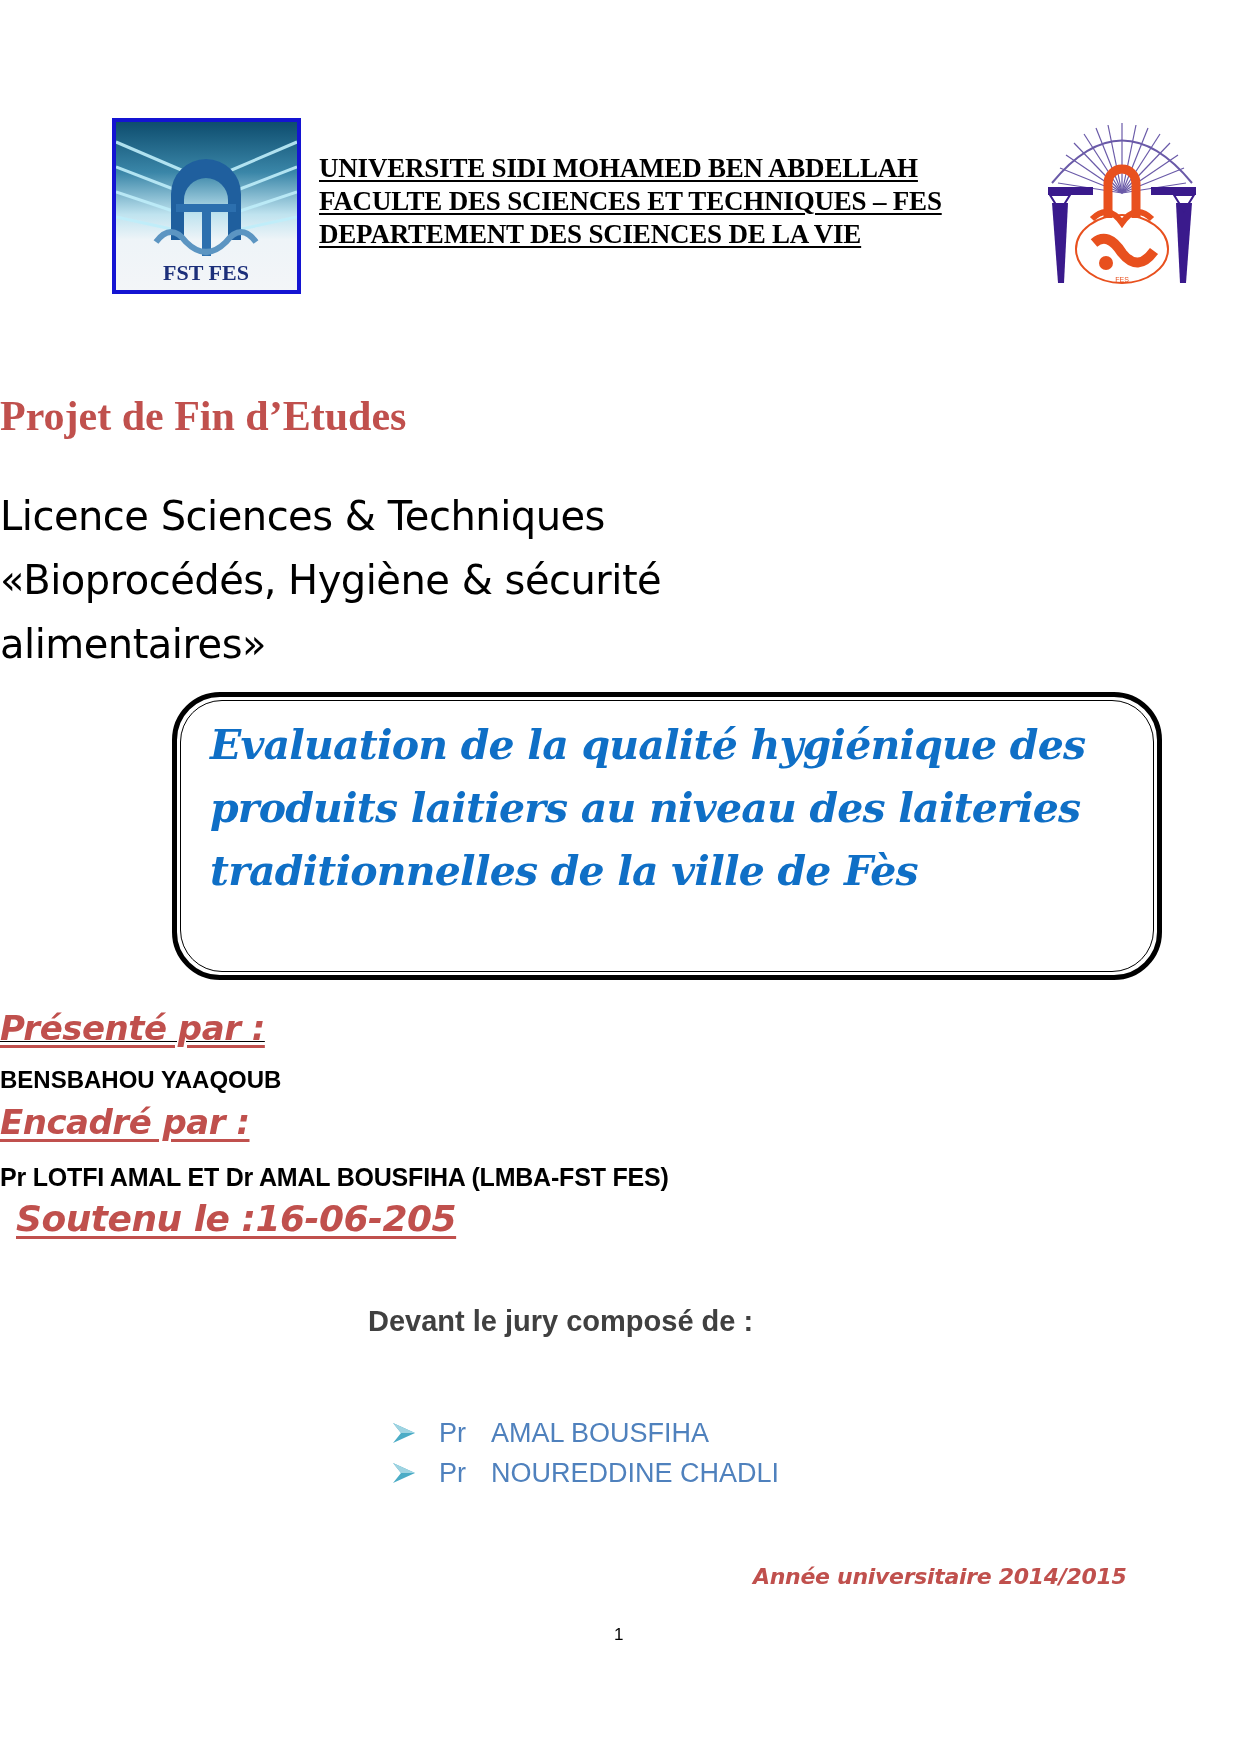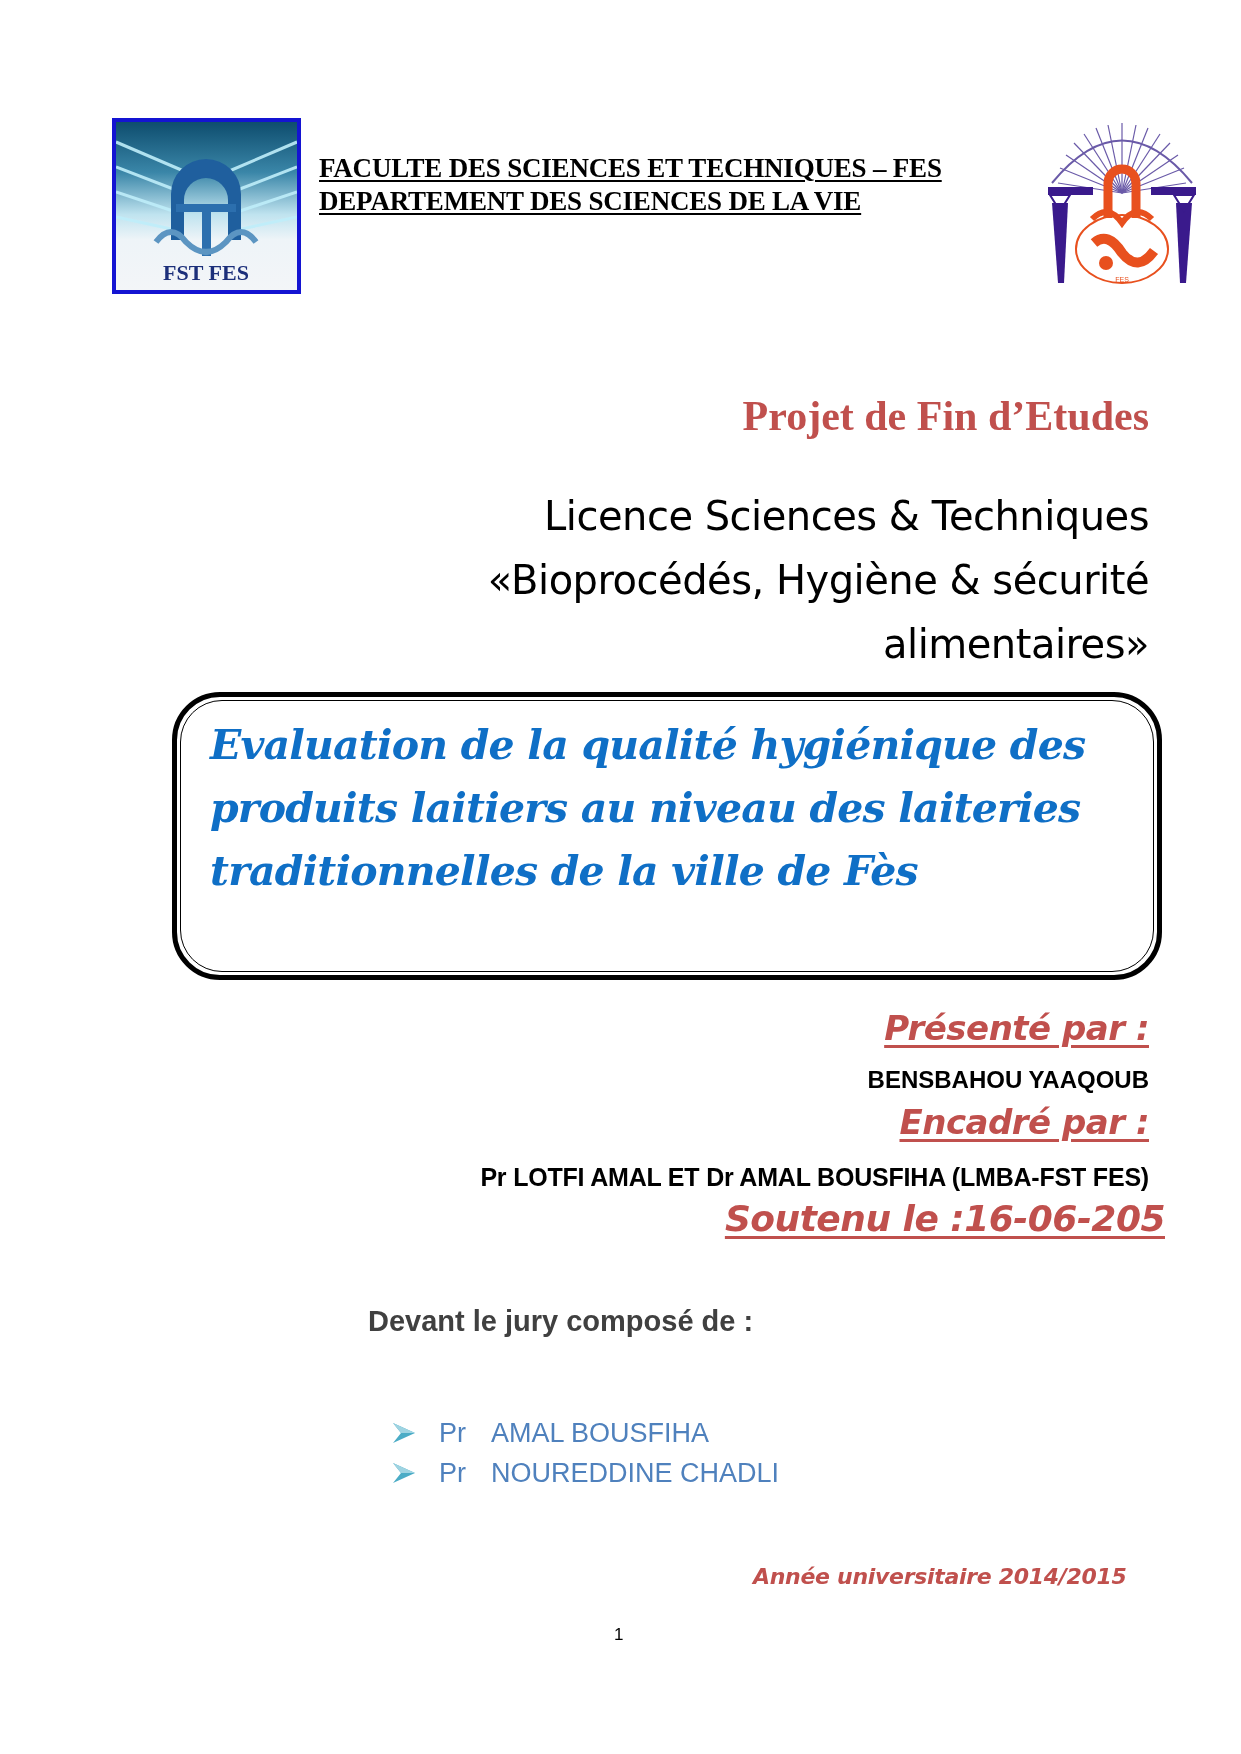--- a/index.html
+++ b/index.html
@@ -10,21 +10,21 @@
   .logo-fst { left:112px; top:118px; width:181px; height:168px; border:4px solid #1414d2;
     background: linear-gradient(180deg,#0e4d6e 0%, #3a86a8 30%, #bfe3ef 55%, #eef4f8 70%, #f3f5f8 100%); overflow:hidden; }
   .logo-fst svg { position:absolute; left:0; top:0; }
   .logo-usmba { left:1038px; top:123px; width:168px; height:166px; }
 
   
   .header { left:319px; top:152px; font-family:"Liberation Serif", serif; font-weight:bold; font-size:27px;
     line-height:33px; color:#000; letter-spacing:-0.2px; }
   .header div { text-decoration: underline; text-decoration-thickness:2px; text-underline-offset:3px; white-space:nowrap; transform-origin:left center; }
 
-  .center { left:0; width:1149px; text-align:right; }
+  .center { left:0; width:1149px; text-align:left; }
 
   .projet { top:392px; font-family:"Liberation Serif", serif; font-weight:bold; font-size:42px; color:#c0504d; }
   .licence { top:484px; font-family:"DejaVu Sans", sans-serif; font-size:40px; line-height:64px; color:#000; letter-spacing:-0.5px; }
 
   .title-box { left:172px; top:692px; width:990px; height:288px; border:5px solid #000; border-radius:48px; box-sizing:border-box; }
   .title-box-inner { position:absolute; left:3px; top:3px; right:3px; bottom:3px; border:1.5px solid #000; border-radius:42px; }
   .title-text { left:210px; top:714px; width:930px; font-family:"DejaVu Serif", serif; font-style:italic; font-weight:bold;
     font-size:41px; line-height:63px; color:#0f6fc6; letter-spacing:-0.8px; }
 
   .label-red { font-family:"DejaVu Sans", sans-serif; font-style:italic; font-weight:bold; color:#c0504d;
@@ -61,20 +61,21 @@
 
     <path d="M55 118 L55 72 A35 35 0 0 1 125 72 L125 118 L112 118 L112 78 A22 22 0 0 0 68 78 L68 118 Z" fill="#1f5f9e"></path>
     <rect x="60" y="82" width="60" height="8" fill="#2c6fae"></rect>
     <rect x="86" y="82" width="9" height="52" fill="#2c6fae"></rect>
     <path d="M40 120 Q55 100 70 120 Q90 140 110 120 Q125 100 140 120" stroke="#5c95c2" stroke-width="6" fill="none"></path>
     <text x="90" y="158" text-anchor="middle" font-family="Liberation Serif, serif" font-weight="bold" font-size="22" fill="#1c2f7a">FST FES</text>
   </svg>
 </div>
 
 <div class="abs header">
+  <div style="transform:scaleX(1.0)">UNIVERSITE SIDI MOHAMED BEN ABDELLAH</div>
   <div style="transform:scaleX(1.0)">FACULTE DES SCIENCES ET TECHNIQUES – FES</div>
   <div style="transform:scaleX(1.0)">DEPARTEMENT DES SCIENCES DE LA VIE</div>
 </div>
 
 <div class="abs logo-usmba">
   <svg width="168" height="166" viewBox="0 0 168 166">
 
     <g stroke="#6a5aa8" stroke-width="1.2" fill="none">
       <path d="M84 70 L20 60"></path>
         <path d="M84 70 L22 45"></path>
@@ -121,21 +122,21 @@
 
 <div class="abs title-box">
   <div class="title-box-inner"></div>
 </div>
 <div class="abs title-text">
   <div>Evaluation de la qualité hygiénique des</div>
   <div>produits laitiers au niveau des laiteries</div>
   <div>traditionnelles de la ville de Fès</div>
 </div>
 
-<div class="abs center" style="top:1008px;">
+<div class="abs center" style="top:1008px;text-decoration:underline;">
   <span class="label-red" style="font-size:34px;letter-spacing:-0.5px;">Présenté par :</span>
 </div>
 <div class="abs center etudiant">BENSBAHOU YAAQOUB</div>
 
 <div class="abs center" style="top:1102px;">
   <span class="label-red" style="font-size:34px;letter-spacing:-0.5px;">Encadré par :</span>
 </div>
 <div class="abs center encadrants">Pr LOTFI AMAL ET Dr AMAL BOUSFIHA (LMBA-FST FES)</div>
 
 <div class="abs center" style="top:1198px;padding-left:16px;">

